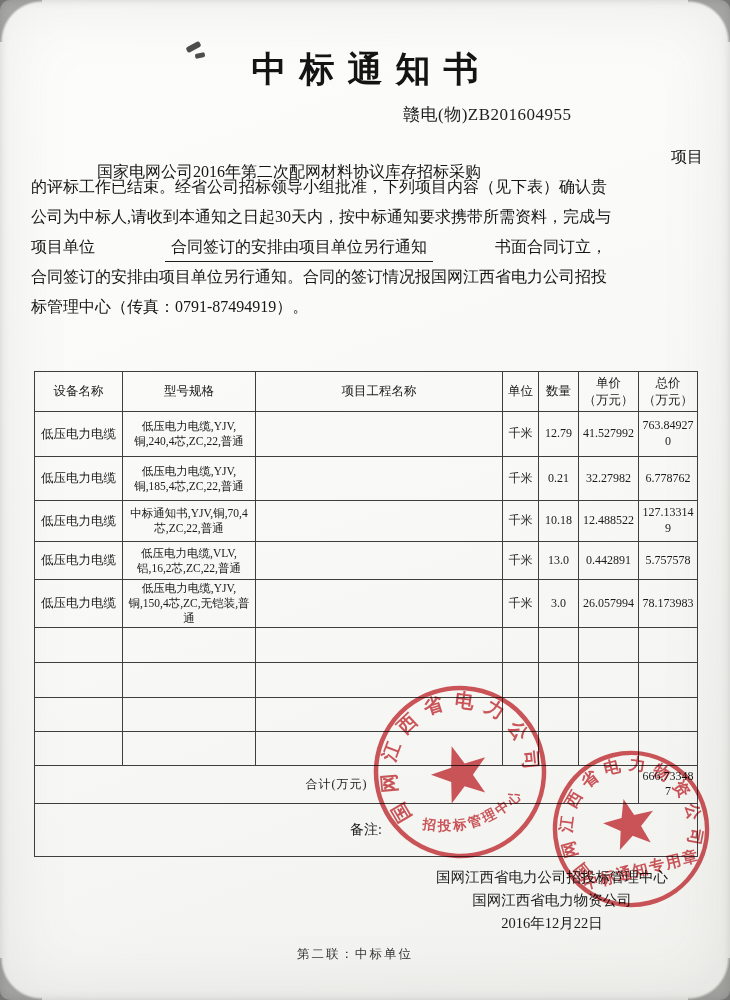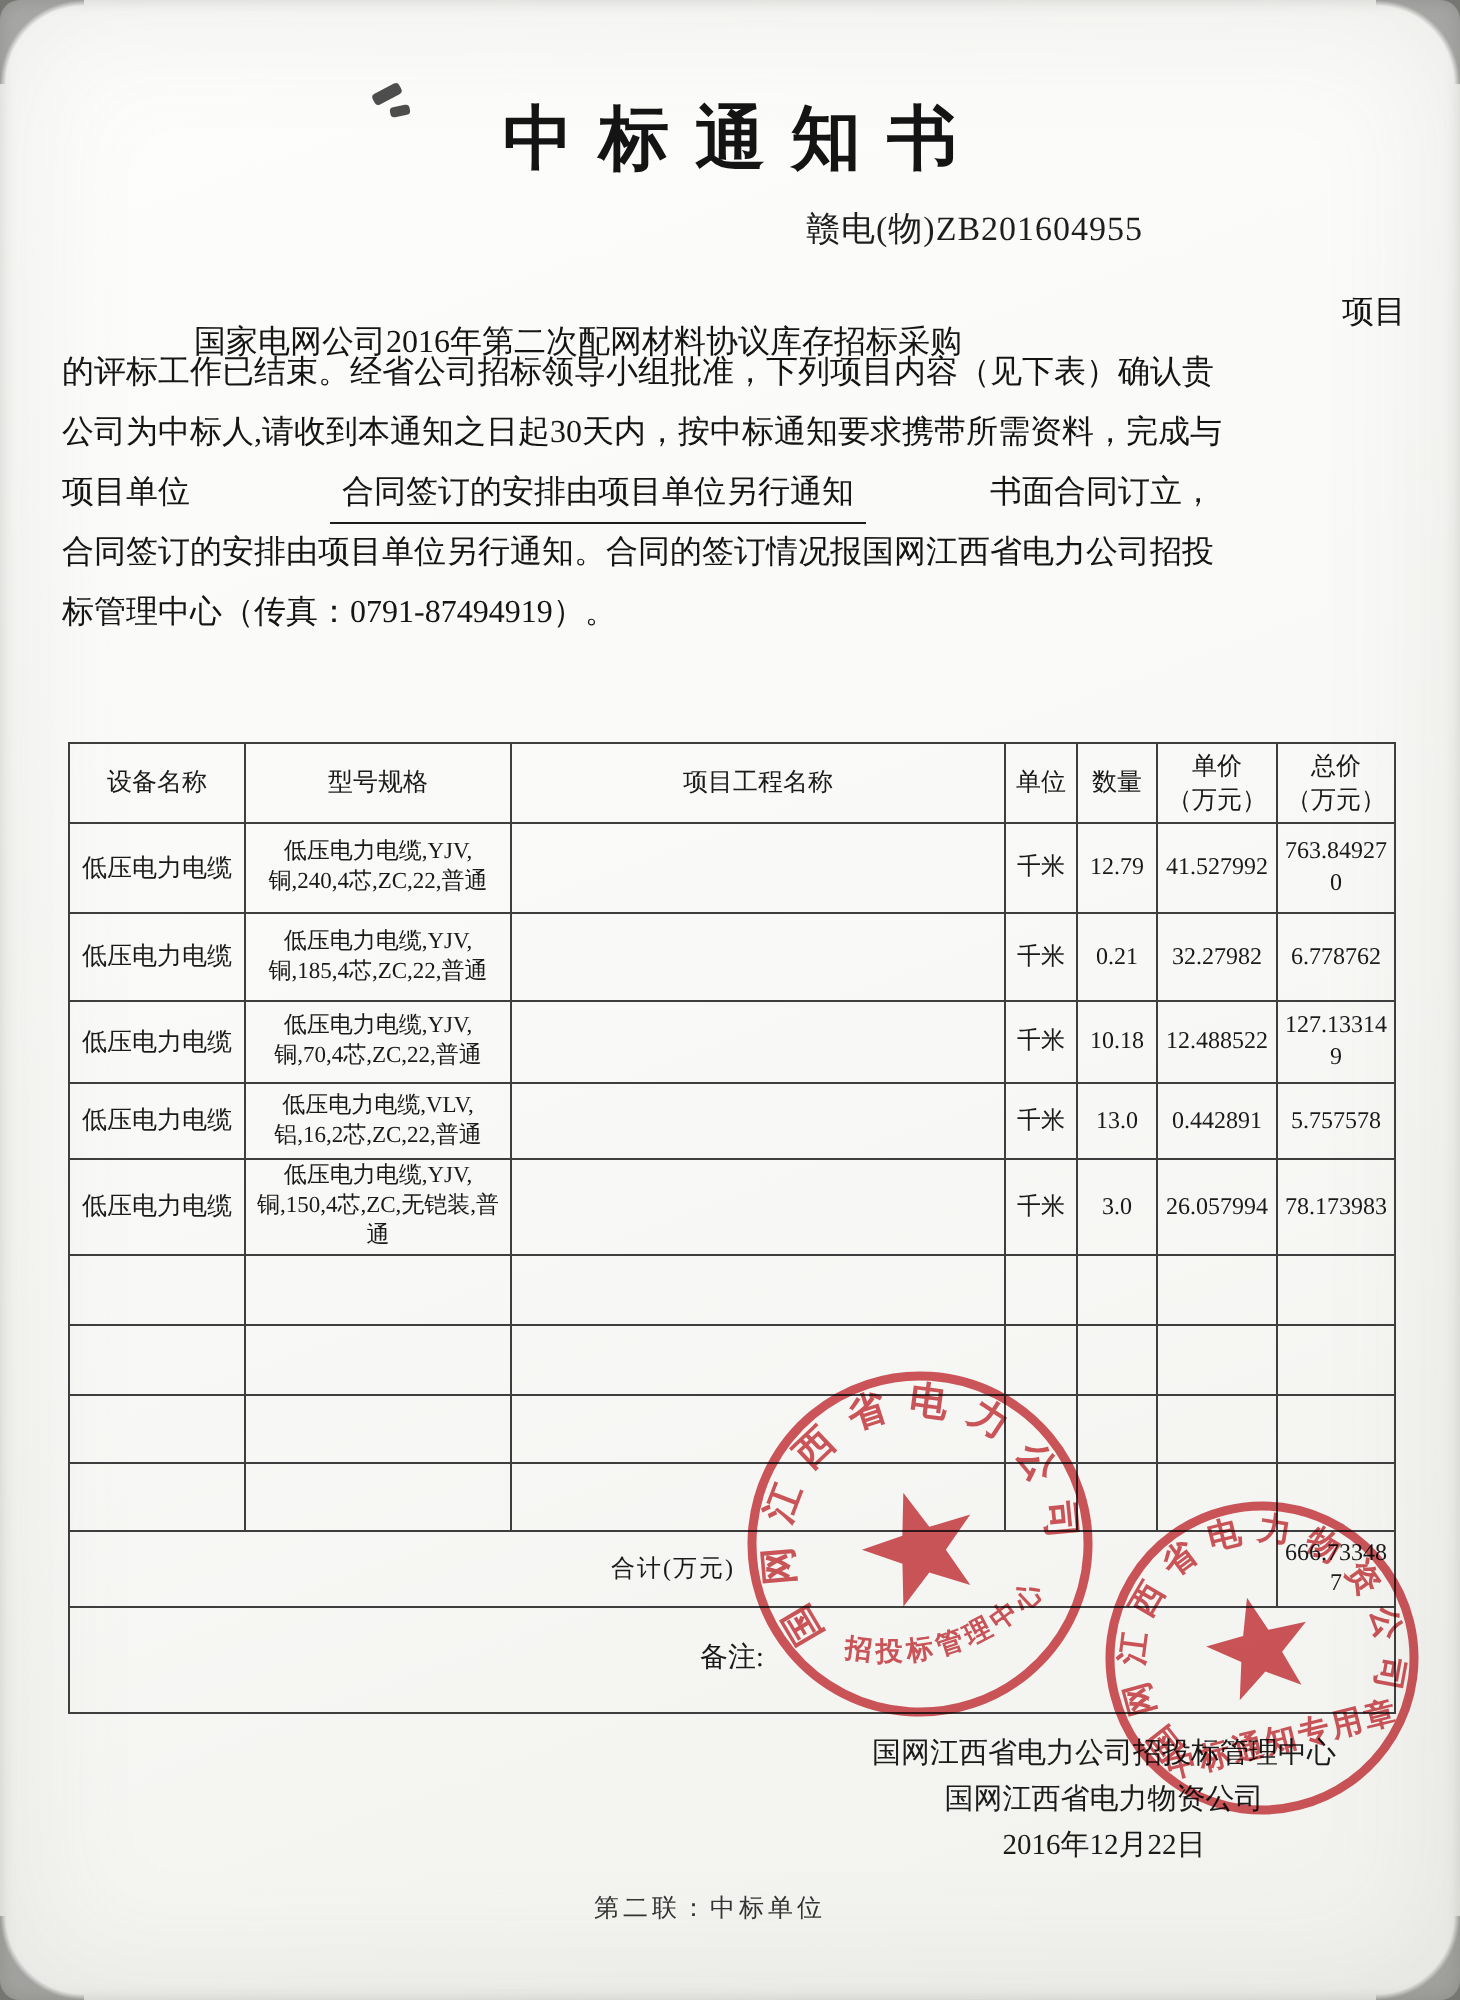--- a/index.html
+++ b/index.html
@@ -143,21 +143,21 @@
       <td class="device">低压电力电缆</td>
       <td class="spec">低压电力电缆,YJV,铜,185,4芯,ZC,22,普通</td>
       <td></td>
       <td>千米</td>
       <td class="num">0.21</td>
       <td class="num">32.27982</td>
       <td class="num">6.778762</td>
     </tr>
     <tr style="height:41px">
       <td class="device">低压电力电缆</td>
-      <td class="spec">低压电力电缆,YJV,铜,70,4芯,ZC,22,普通</td>
+      <td class="spec">中标通知书,YJV,铜,70,4芯,ZC,22,普通</td>
       <td></td>
       <td>千米</td>
       <td class="num">10.18</td>
       <td class="num">12.488522</td>
       <td class="num">127.133149</td>
     </tr>
     <tr style="height:38px">
       <td class="device">低压电力电缆</td>
       <td class="spec">低压电力电缆,VLV,铝,16,2芯,ZC,22,普通</td>
       <td></td>

